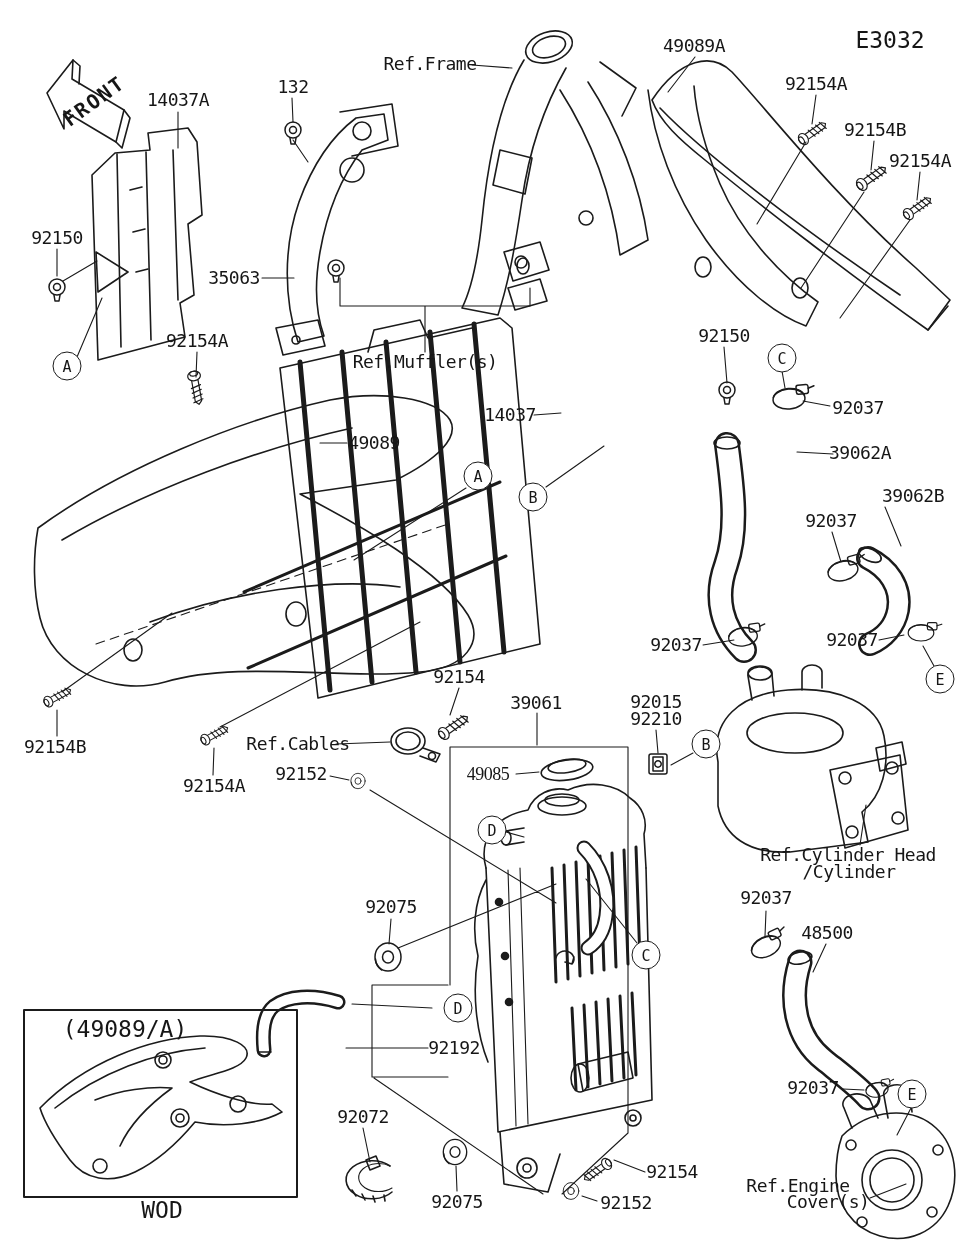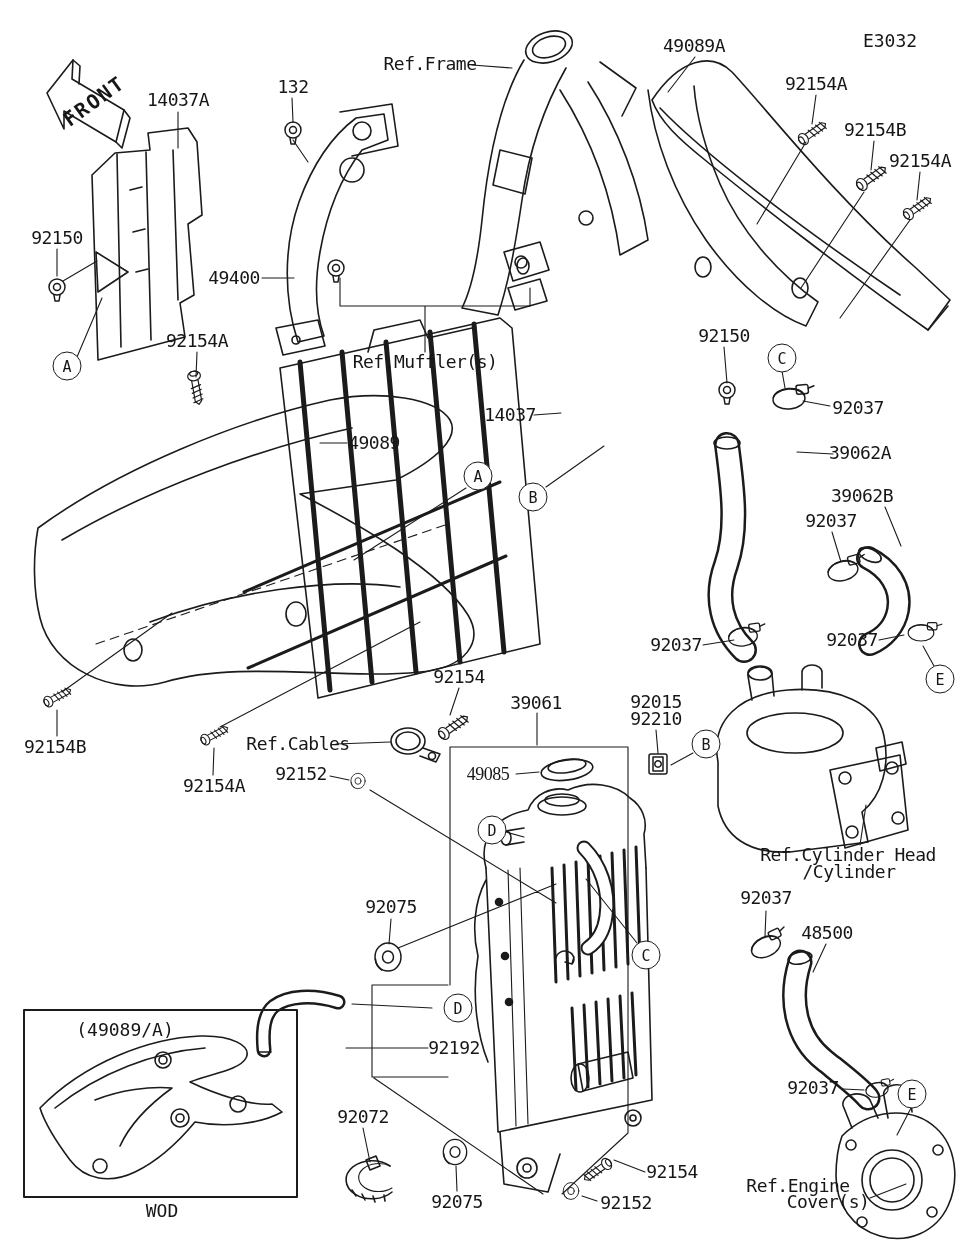--- a/index.html
+++ b/index.html
@@ -6,21 +6,21 @@
   .page{position:relative;width:960px;height:1240px;background:#fff;overflow:hidden;
         font-family:"DejaVu Sans Mono","Liberation Mono",monospace;color:#161616;}
   .art{position:absolute;left:0;top:0;}
   .part-label{position:absolute;transform:translate(-50%,-50%);font-size:18px;
         letter-spacing:-0.5px;white-space:pre;line-height:1;}
   .marker{position:absolute;width:27px;height:27px;border:1.8px solid #1b1b1b;border-radius:50%;
         background:#fff;display:flex;align-items:center;justify-content:center;
         font-size:15px;transform:translate(-50%,-50%);}
   .front-label{position:absolute;left:94px;top:101px;font-size:20px;font-weight:bold;
         letter-spacing:2px;transform:translate(-50%,-50%) rotate(-36deg);}
-  .code-label{position:absolute;transform:translate(-50%,-50%);font-size:18px;letter-spacing:0;}
+  .code-label{position:absolute;transform:translate(-50%,-50%);font-size:23px;letter-spacing:0;}
 </style>
 </head>
 <body>
 
 <div class="page">
 
 <svg class="art" width="960" height="1240" viewBox="0 0 960 1240">
   <defs>
     <g id="g-bolt" stroke="#1b1b1b" fill="none" stroke-width="1.5">
       <circle r="8"></circle>
@@ -299,29 +299,29 @@
 
 <div id="labels-layer">
       <div class="part-label" style="left: 178px; top: 100px;">14037A</div>
       <div class="part-label" style="left: 293px; top: 87px;">132</div>
       <div class="part-label" style="left: 430px; top: 64px;">Ref.Frame</div>
       <div class="part-label" style="left: 694px; top: 46px;">49089A</div>
       <div class="part-label" style="left: 816px; top: 84px;">92154A</div>
       <div class="part-label" style="left: 875px; top: 130px;">92154B</div>
       <div class="part-label" style="left: 920px; top: 161px;">92154A</div>
       <div class="part-label" style="left: 57px; top: 238px;">92150</div>
-      <div class="part-label" style="left: 234px; top: 278px;">49400</div>
+      <div class="part-label" style="left: 234px; top: 278px;">35063</div>
       <div class="part-label" style="left: 197px; top: 341px;">92154A</div>
       <div class="part-label" style="left: 425px; top: 362px;">Ref.Muffler(s)</div>
       <div class="part-label" style="left: 724px; top: 336px;">92150</div>
       <div class="part-label" style="left: 858px; top: 408px;">92037</div>
       <div class="part-label" style="left: 510px; top: 415px;">14037</div>
       <div class="part-label" style="left: 860px; top: 453px;">39062A</div>
       <div class="part-label" style="left: 374px; top: 443px;">49089</div>
-      <div class="part-label" style="left: 862px; top: 496px;">39062B</div>
+      <div class="part-label" style="left: 913px; top: 496px;">39062B</div>
       <div class="part-label" style="left: 831px; top: 521px;">92037</div>
       <div class="part-label" style="left: 676px; top: 645px;">92037</div>
       <div class="part-label" style="left: 852px; top: 640px;">92037</div>
       <div class="part-label" style="left: 459px; top: 677px;">92154</div>
       <div class="part-label" style="left: 536px; top: 703px;">39061</div>
       <div class="part-label" style="left: 656px; top: 702px;">92015</div>
       <div class="part-label" style="left: 656px; top: 719px;">92210</div>
       <div class="part-label" style="left: 55px; top: 747px;">92154B</div>
       <div class="part-label" style="left: 298px; top: 744px; text-align: center;">Ref.Cables</div>
       <div class="part-label" style="left: 301px; top: 774px;">92152</div>

